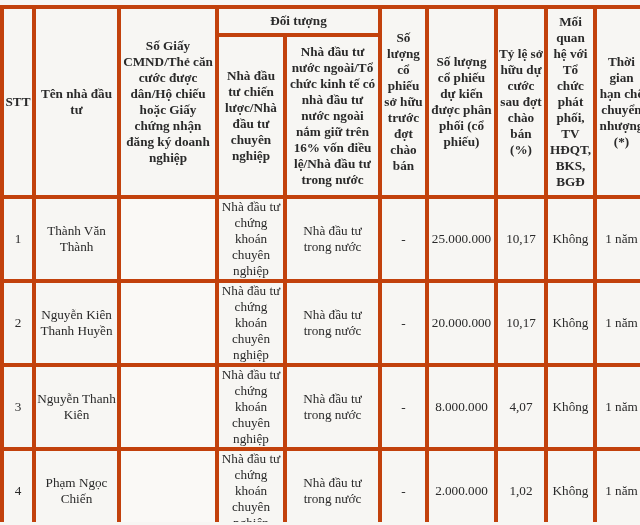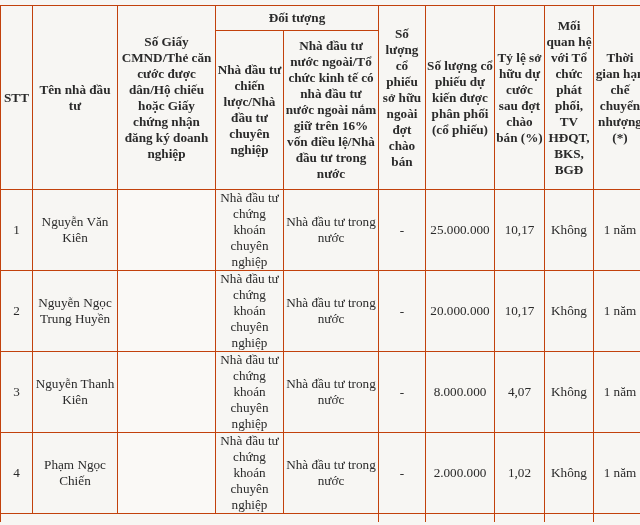--- a/index.html
+++ b/index.html
@@ -10,21 +10,21 @@
   }
   table.t {
     position: absolute; left: 0; top: 5px;
     border-collapse: collapse;
     table-layout: fixed;
     width: 646px;
     font-size: 13.2px;
     line-height: 16px;
   }
   table.t td, table.t th {
-    border: 1px solid #c2410c;
+    border: 4px solid #c2410c;
     text-align: center;
     vertical-align: middle;
     padding: 0 1px;
     overflow: hidden;
   }
   table.t th { font-weight: bold; }
   .bold { font-weight: bold; }
   .redacted { background: #faf9f6; }
   tr.h1 th.grp { height: 24px; }
   tr.r td { height: 79px; }
@@ -50,47 +50,47 @@
     <col style="width:50px">
     <col style="width:49px">
     <col style="width:53px">
   </colgroup>
   <thead>
     <tr class="h1">
       <th rowspan="2">STT</th>
       <th rowspan="2">Tên nhà đầu tư</th>
       <th rowspan="2">Số Giấy CMND/Thẻ căn cước được dân/Hộ chiếu hoặc Giấy chứng nhận đăng ký doanh nghiệp</th>
       <th colspan="2" class="grp">Đối tượng</th>
-      <th rowspan="2">Số lượng cổ phiếu sở hữu ngoài đợt chào bán</th>
+      <th rowspan="2">Số lượng cổ phiếu sở hữu trước đợt chào bán</th>
       <th rowspan="2">Số lượng cổ phiếu dự kiến được phân phối (cổ phiếu)</th>
       <th rowspan="2">Tỷ lệ sở hữu dự cước sau đợt chào bán (%)</th>
       <th rowspan="2">Mối quan hệ với Tổ chức phát phối, TV HĐQT, BKS, BGĐ</th>
       <th rowspan="2">Thời gian hạn chế chuyển nhượng (*)</th>
     </tr>
     <tr class="h2">
       <th style="height:158px">Nhà đầu tư chiến lược/Nhà đầu tư chuyên nghiệp</th>
       <th>Nhà đầu tư nước ngoài/Tổ chức kinh tế có nhà đầu tư nước ngoài nắm giữ trên 16% vốn điều lệ/Nhà đầu tư trong nước</th>
     </tr>
   </thead>
   <tbody>
     <tr class="r">
       <td>1</td>
-      <td>Nguyễn Văn Kiên</td>
+      <td>Thành Văn Thành</td>
       <td class="redacted"></td>
       <td>Nhà đầu tư chứng khoán chuyên nghiệp</td>
       <td>Nhà đầu tư trong nước</td>
       <td>-</td>
       <td>25.000.000</td>
       <td>10,17</td>
       <td>Không</td>
       <td>1 năm</td>
     </tr>
     <tr class="r">
       <td>2</td>
-      <td>Nguyễn Ngọc Trung Huyền</td>
+      <td>Nguyễn Kiên Thanh Huyền</td>
       <td class="redacted"></td>
       <td>Nhà đầu tư chứng khoán chuyên nghiệp</td>
       <td>Nhà đầu tư trong nước</td>
       <td>-</td>
       <td>20.000.000</td>
       <td>10,17</td>
       <td>Không</td>
       <td>1 năm</td>
     </tr>
     <tr class="r short">

